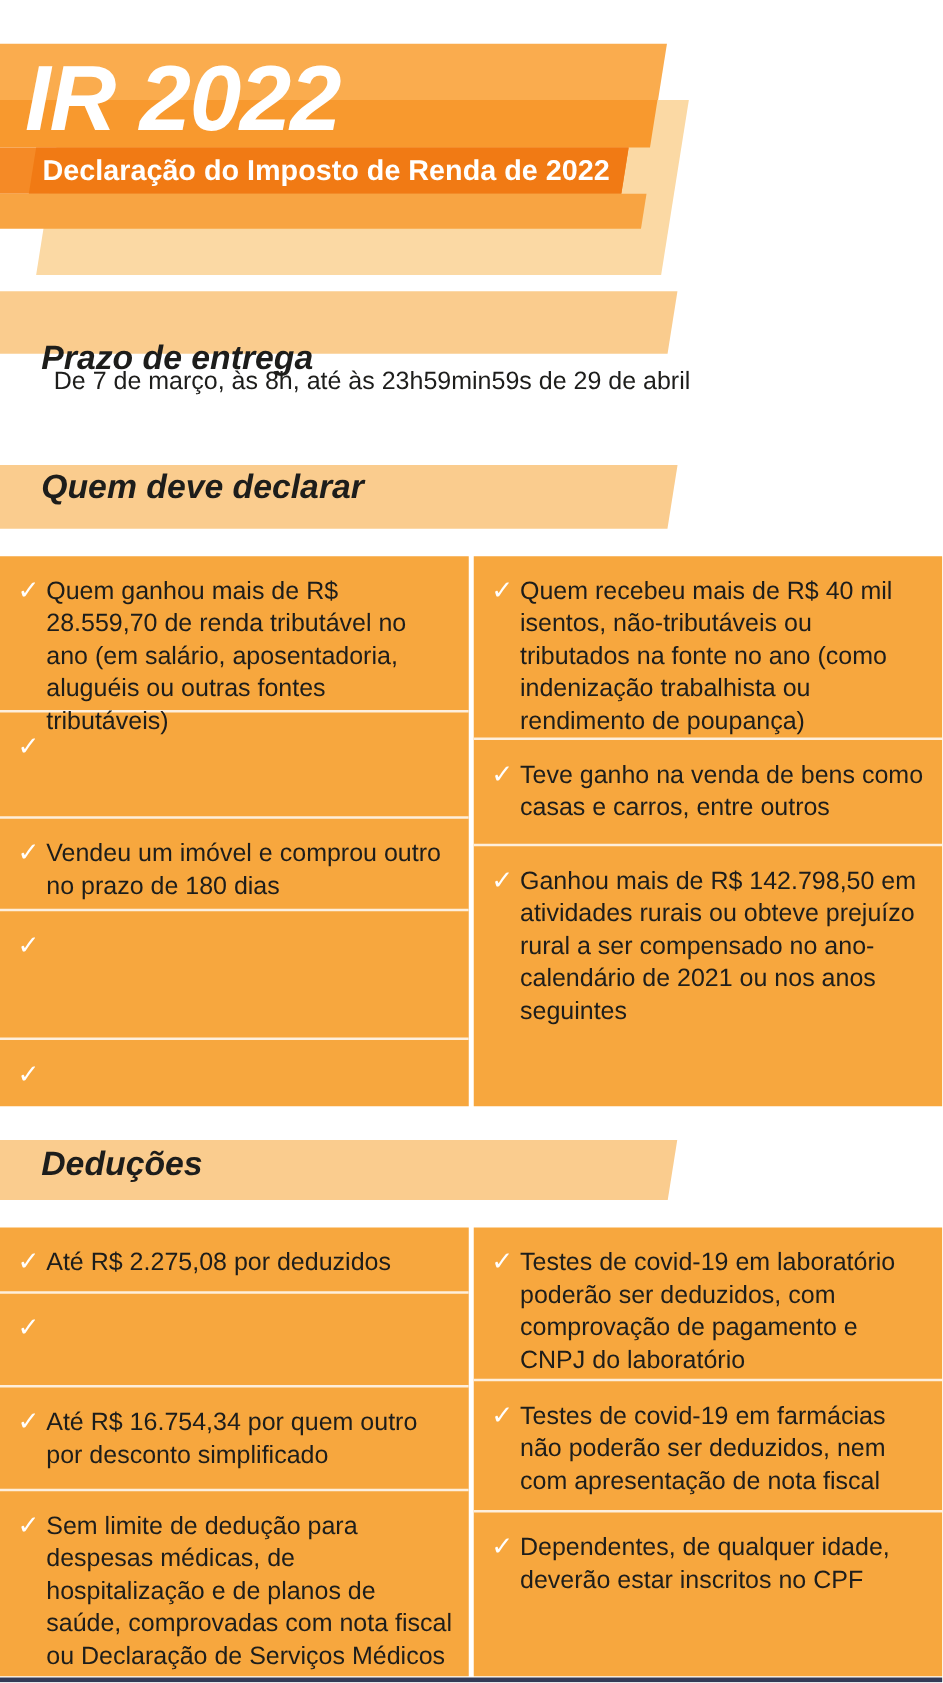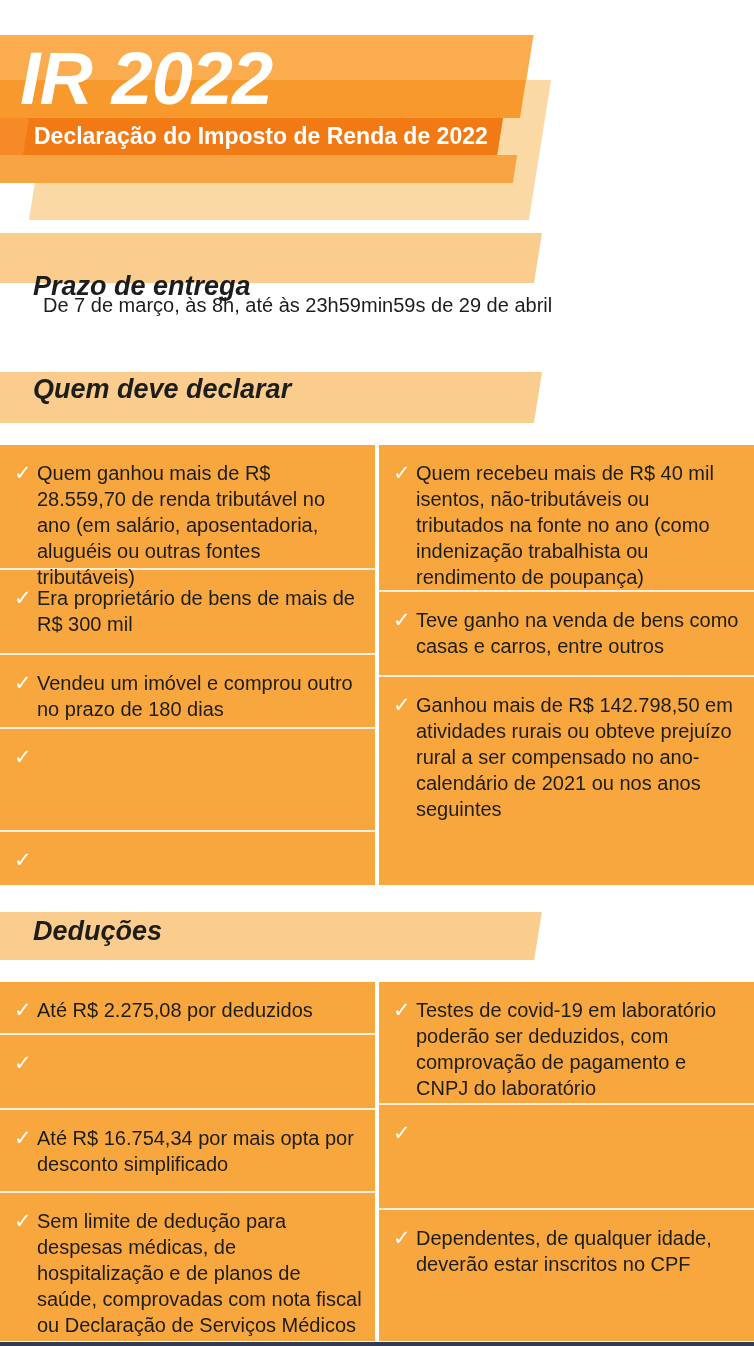--- a/index.html
+++ b/index.html
@@ -88,21 +88,20 @@
   <div class="band-title t-quem">Quem deve declarar</div>
 
   <div class="cols cols-quem">
     <div class="col">
       <div class="item" style="height:125px">
         <span class="check">✓</span>
         <div class="item-text">Quem ganhou mais de R$ 28.559,70 de renda tributável no ano (em salário, aposentadoria, aluguéis ou outras fontes tributáveis)</div>
       </div>
       <div class="item" style="height:85px">
         <span class="check">✓</span>
-        <div class="item-text">Era proprietário de bens de mais de R$ 300 mil</div>
       </div>
       <div class="item" style="height:74px">
         <span class="check">✓</span>
         <div class="item-text">Vendeu um imóvel e comprou outro no prazo de 180 dias</div>
       </div>
       <div class="item" style="height:103px">
         <span class="check">✓</span>
       </div>
       <div class="item" style="height:53px">
         <span class="check">✓</span>
@@ -131,34 +130,35 @@
     <div class="col">
       <div class="item" style="height:53px">
         <span class="check">✓</span>
         <div class="item-text">Até R$ 2.275,08 por deduzidos</div>
       </div>
       <div class="item" style="height:75px">
         <span class="check">✓</span>
       </div>
       <div class="item" style="height:83px">
         <span class="check">✓</span>
-        <div class="item-text">Até R$ 16.754,34 por mais opta por desconto simplificado</div>
+        <div class="item-text">Até R$ 16.754,34 por quem outro por desconto simplificado</div>
       </div>
       <div class="item" style="height:148px">
         <span class="check">✓</span>
         <div class="item-text">Sem limite de dedução para despesas médicas, de hospitalização e de planos de saúde, comprovadas com nota fiscal ou Declaração de Serviços Médicos e de Saúde (DMED)</div>
       </div>
     </div>
     <div class="col">
       <div class="item" style="height:123px">
         <span class="check">✓</span>
         <div class="item-text">Testes de covid-19 em laboratório poderão ser deduzidos, com comprovação de pagamento e CNPJ do laboratório</div>
       </div>
       <div class="item" style="height:105px">
         <span class="check">✓</span>
+        <div class="item-text">Testes de covid-19 em farmácias não poderão ser deduzidos, nem com apresentação de nota fiscal</div>
       </div>
       <div class="item" style="height:131px">
         <span class="check">✓</span>
         <div class="item-text">Dependentes, de qualquer idade, deverão estar inscritos no CPF</div>
       </div>
     </div>
   </div>
 
   <div class="bottom-bar"></div>
 

